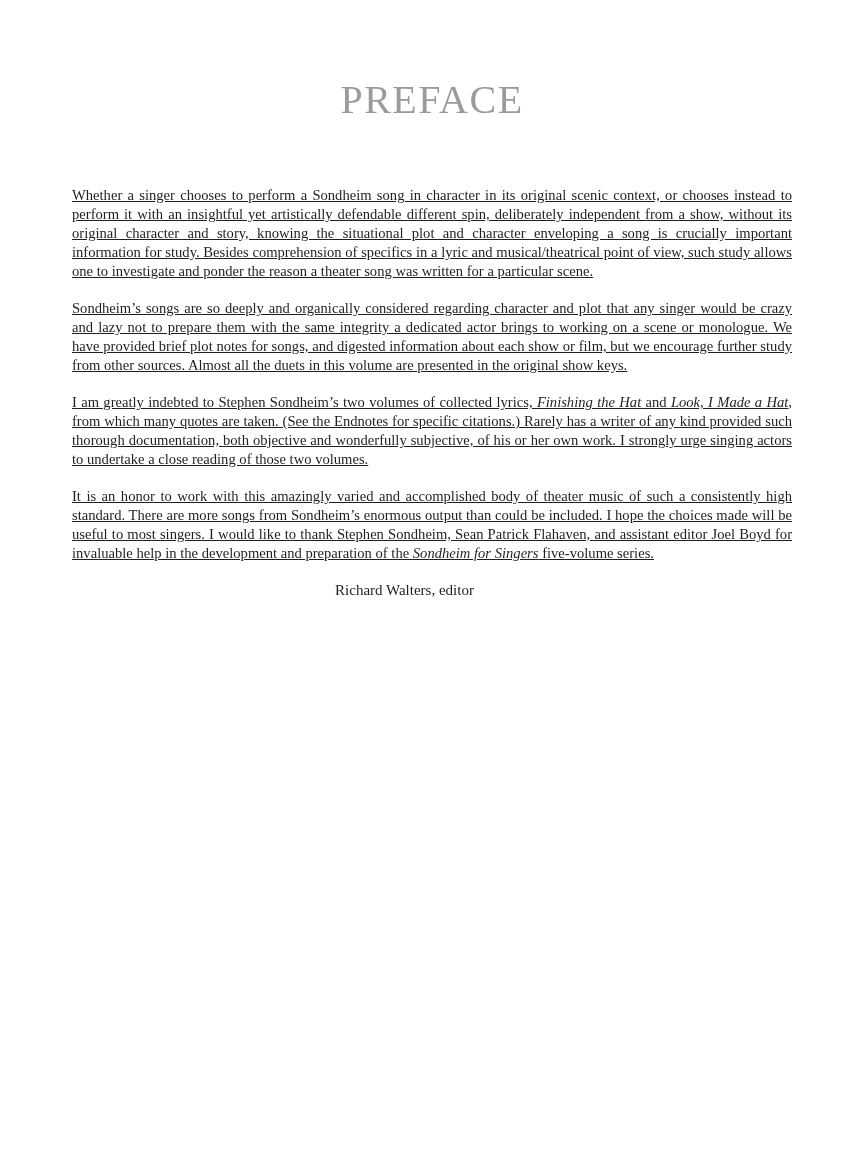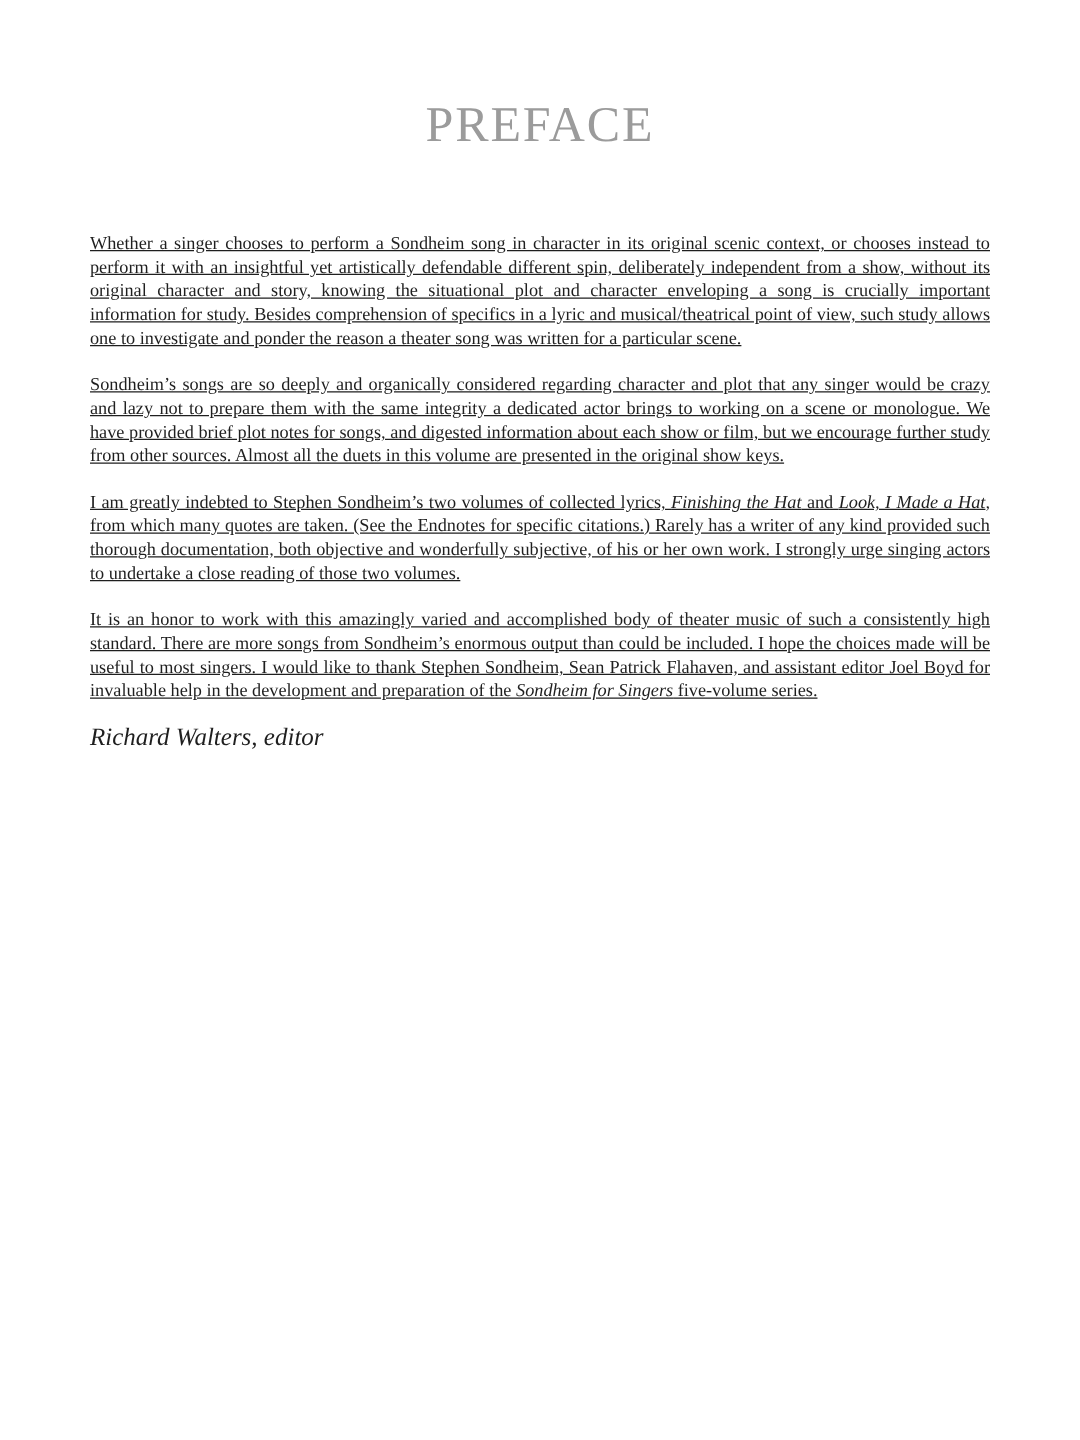--- a/index.html
+++ b/index.html
@@ -40,25 +40,24 @@
     text-align: justify;
     text-justify: inter-word;
     color: var(--body-color, #1f1f1f);
   }
   .para i {
     font-style: italic;
   }
   .signature {
     margin-top: 9px;
     padding-right: 55px;
-    text-align: left;
-    font-size: 20px;
+    text-align: center;
+    font-size: 15px;
     line-height: 19px;
     color: var(--body-color, #1f1f1f);
-    font-style: italic;
   }
 </style>
 </head>
 <body>
 
 <div class="page" style="--bg-color: #ffffff; --title-color: #9b9b9b; --body-color: #1f1f1f;">
   <h1 class="title">PREFACE</h1>
 
   <div class="body-block">
       <p class="para"><span>Whether a singer chooses to perform a Sondheim song in character in its original scenic context, or chooses instead to perform it with an insightful yet artistically defendable different spin, deliberately independent from a show, without its original character and story, knowing the situational plot and character enveloping a song is crucially important information for study. Besides comprehension of specifics in a lyric and musical/theatrical point of view, such study allows one to investigate and ponder the reason a theater song was written for a particular scene.</span></p>

